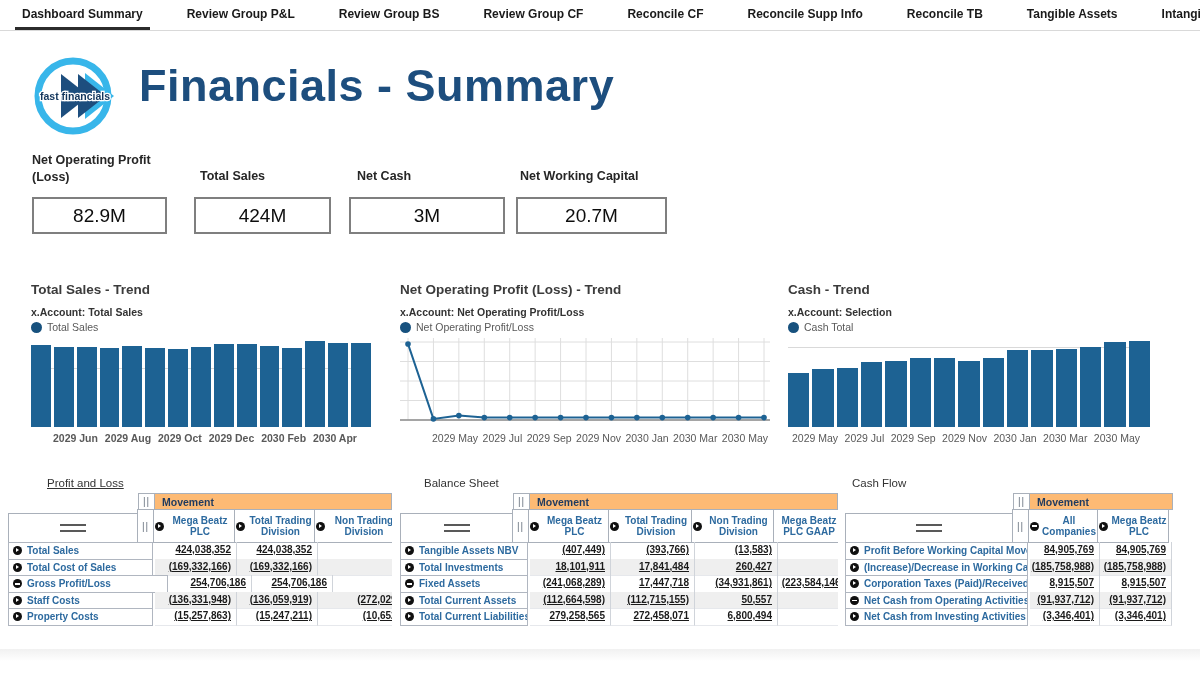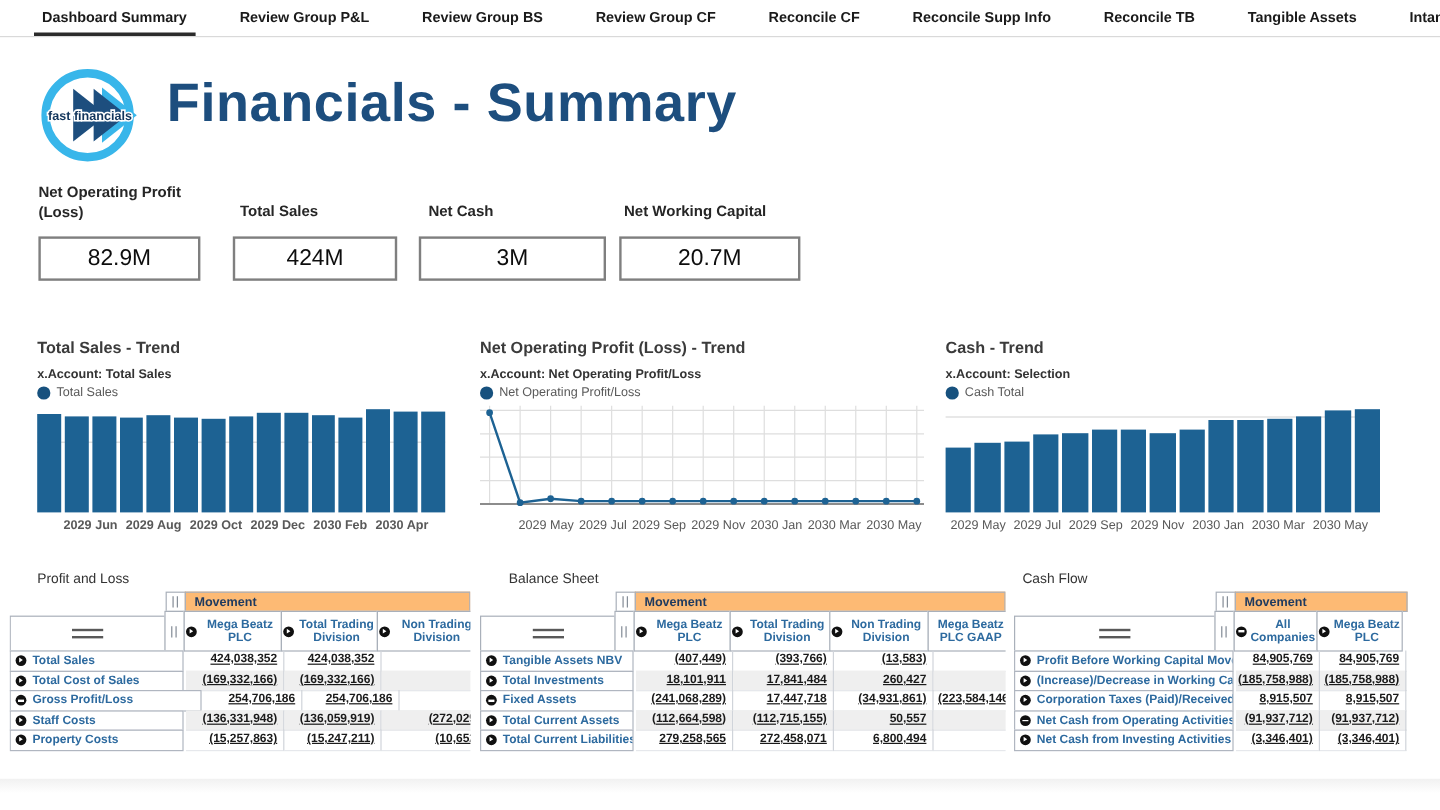--- a/index.html
+++ b/index.html
@@ -2,21 +2,21 @@
 <html><head>
 <meta charset="utf-8">
 <style>
   * { margin:0; padding:0; box-sizing:border-box; }
   html,body { width:1200px; height:675px; background:#fff; overflow:hidden;
     font-family:"Liberation Sans", sans-serif; }
   #stage { position:relative; width:1200px; height:675px; background:#fff; }
 
   
   .tabbar { position:absolute; top:0; left:0; width:1200px; height:31px;
-    display:flex; align-items:stretch; padding-left:28px; gap:30px;
+    display:flex; align-items:stretch; padding-left:15px; gap:30px;
     background:#fff; border-bottom:1px solid #d9d9d9; }
   .tab { font-size:12px; font-weight:700; color:#1a1a1a; white-space:nowrap;
     line-height:29px; padding:0 7px; cursor:pointer; }
   .tab.active { box-shadow: inset 0 -3px 0 #2b2b2b; }
 
   
   .logo { position:absolute; left:33px; top:53px; }
   .page-title { position:absolute; left:139px; top:60px; font-size:45px;
     font-weight:700; color:#1d4e7e; letter-spacing:0.5px; }
 
@@ -52,21 +52,21 @@
   .ch1 .ticks { padding:0 14px 0 22px;font-weight:bold; }
   .ch2 .ticks { padding:0 2px 0 32px; }
   .ch3 .ticks { padding:0 10px 0 4px; }
 
   
   .tblc { position:absolute; top:477px; overflow:hidden; }
   .t1 { left:8px;   width:384px; height:172px; }
   .t2 { left:400px; width:438px; height:172px; }
   .t3 { left:845px; width:330px; height:172px; }
   .tbl-title { font-size:11.5px; color:#333; margin-bottom:4px; }
-  .t1 .tbl-title { margin-left:23px; }
+  .t1 .tbl-title { margin-left:39px;text-decoration:underline; }
   .t2 .tbl-title { margin-left:24px; }
   .t3 .tbl-title { margin-left:7px; }
   .trow { display:flex; align-items:stretch; }
   .spacer { flex:none; }
   .handle { flex:none; width:17px; border:1px solid #a9b0ba; background:#fff;
     color:#6a7480; font-size:10px; display:flex; align-items:center; justify-content:center;
     letter-spacing:1px; }
   .band { border:1px solid #a9b0ba; background:#fdba74; color:#1f3a5f; font-weight:700;
     font-size:10.5px; padding:1px 7px; height:17px; line-height:14px; margin-left:-1px; }
   .hdr { height:34px; margin-top:-1px; align-items:flex-end; }

